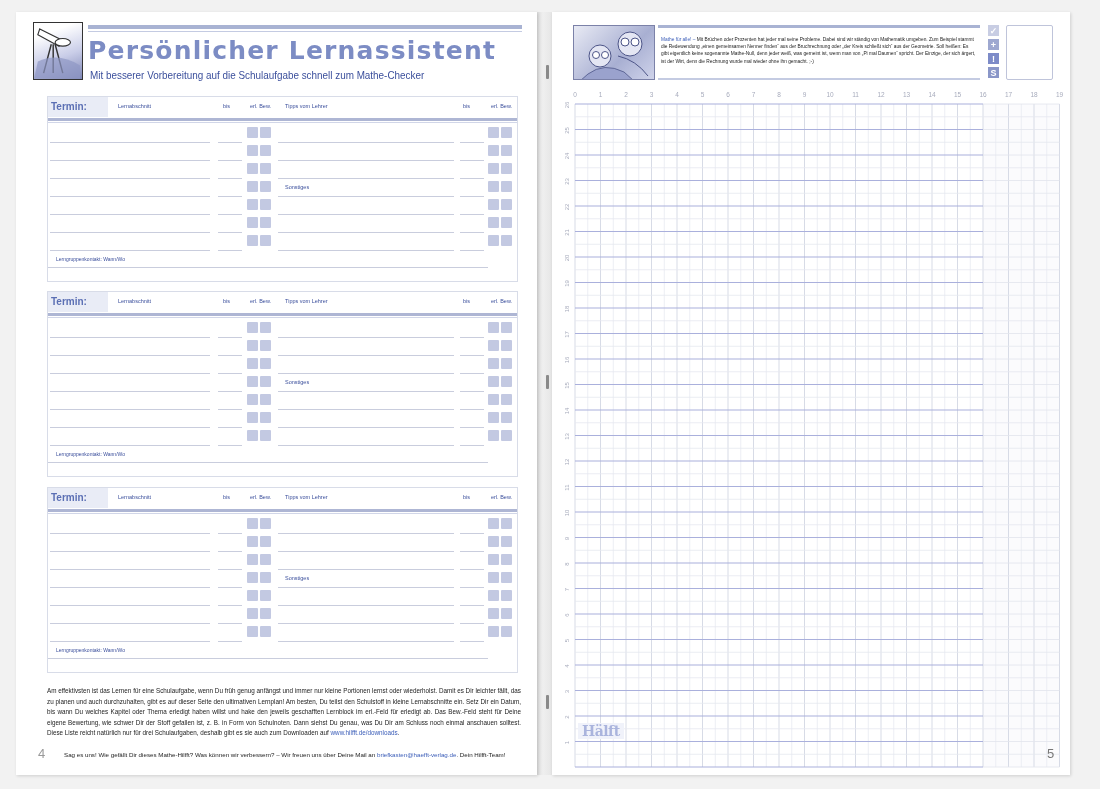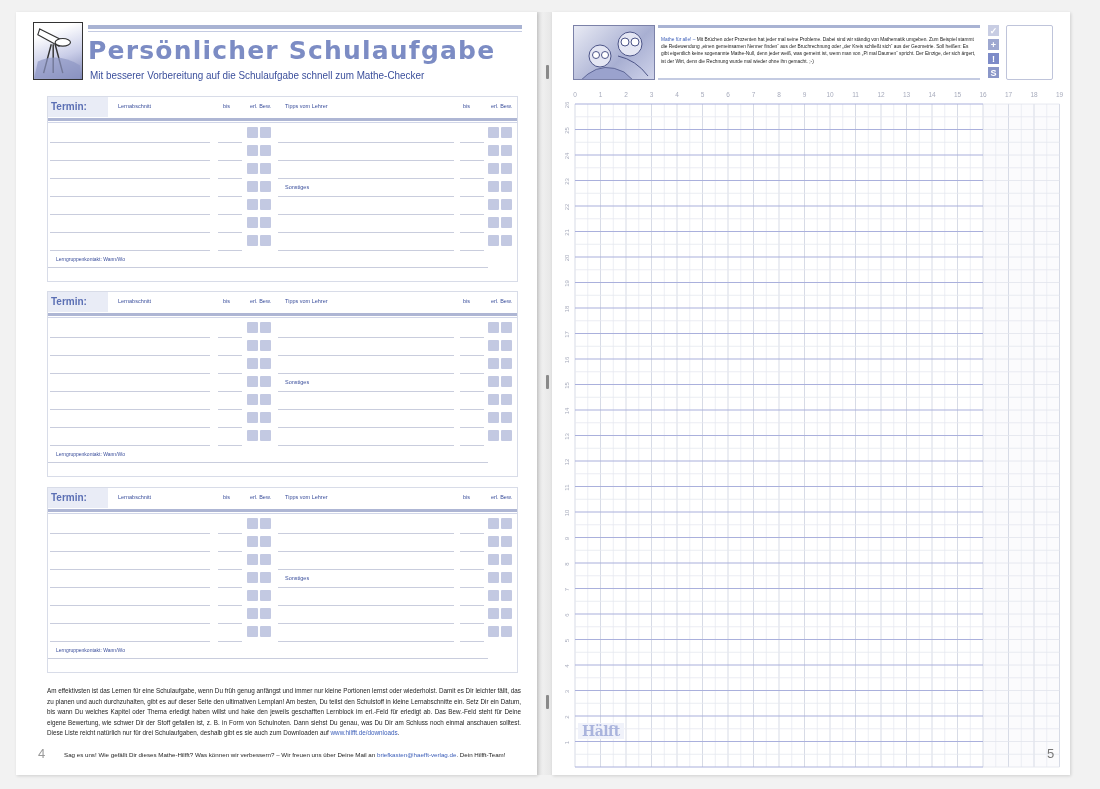--- a/index.html
+++ b/index.html
@@ -73,21 +73,21 @@
 <div class="logo-box">
   <svg viewBox="0 0 50 58">
     <path d="M6 6 L30 18 L26 24 L4 12 Z" fill="#fff" stroke="#333" stroke-width="1.2"></path>
     <ellipse cx="30" cy="20" rx="8" ry="4" fill="#fff" stroke="#333" stroke-width="1.2"></ellipse>
     <path d="M18 22 L10 52 M22 22 L30 52 M20 22 L20 52" stroke="#333" stroke-width="1.5"></path>
     <path d="M4 40 Q25 30 48 44 L48 58 L0 58 Z" fill="#8f97c4" opacity="0.7"></path>
   </svg>
 </div>
 <div class="title-rule"></div>
 <div class="title-rule2"></div>
-<div class="main-title">Persönlicher Schulaufgabe</div>
+<div class="main-title">Persönlicher Lernassistent</div>
 <div class="subtitle">Mit besserer Vorbereitung auf die Schulaufgabe schnell zum Mathe-Checker</div>
 
 <div id="blocks">
     <div class="block" style="top: 96px;">
       <div class="block-head">
         <div class="termin">Termin:</div>
         <span class="hlabel" style="left:70px">Lernabschnitt</span>
         <span class="hlabel" style="left:175px">bis</span>
         <span class="hlabel" style="left:202px">erl. Bew.</span>
         <span class="hlabel" style="left:237px">Tipps vom Lehrer</span>

